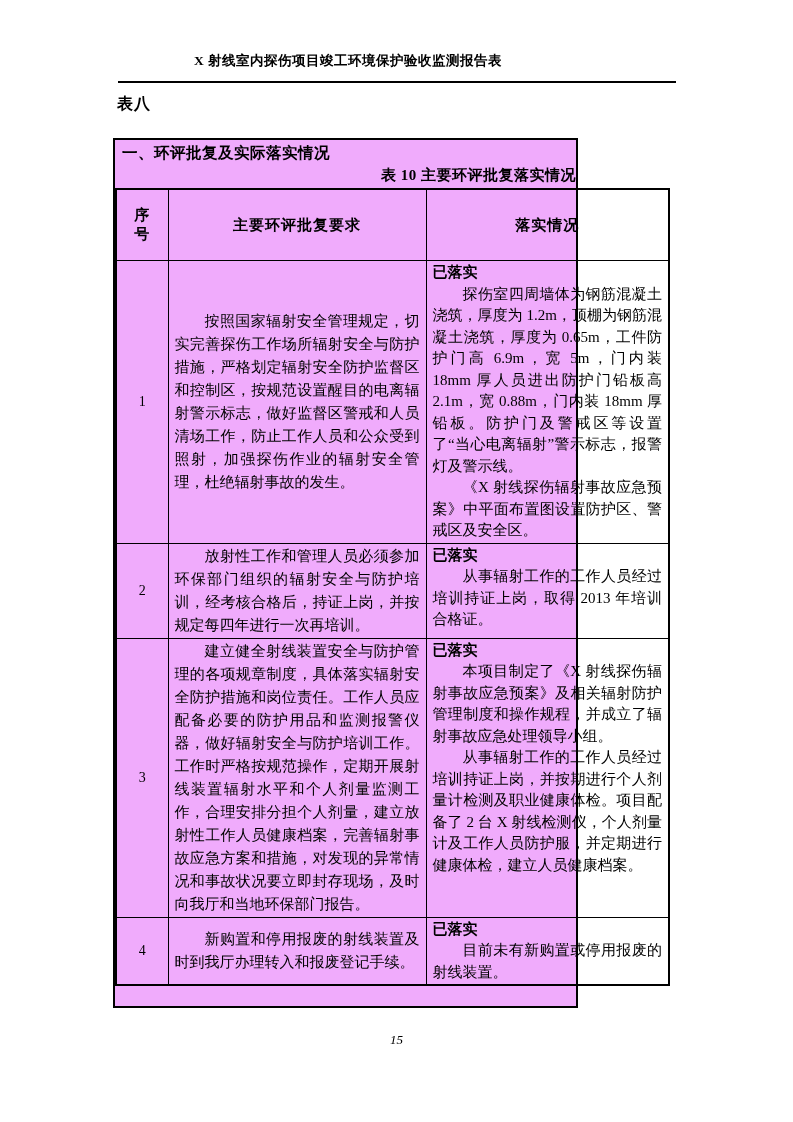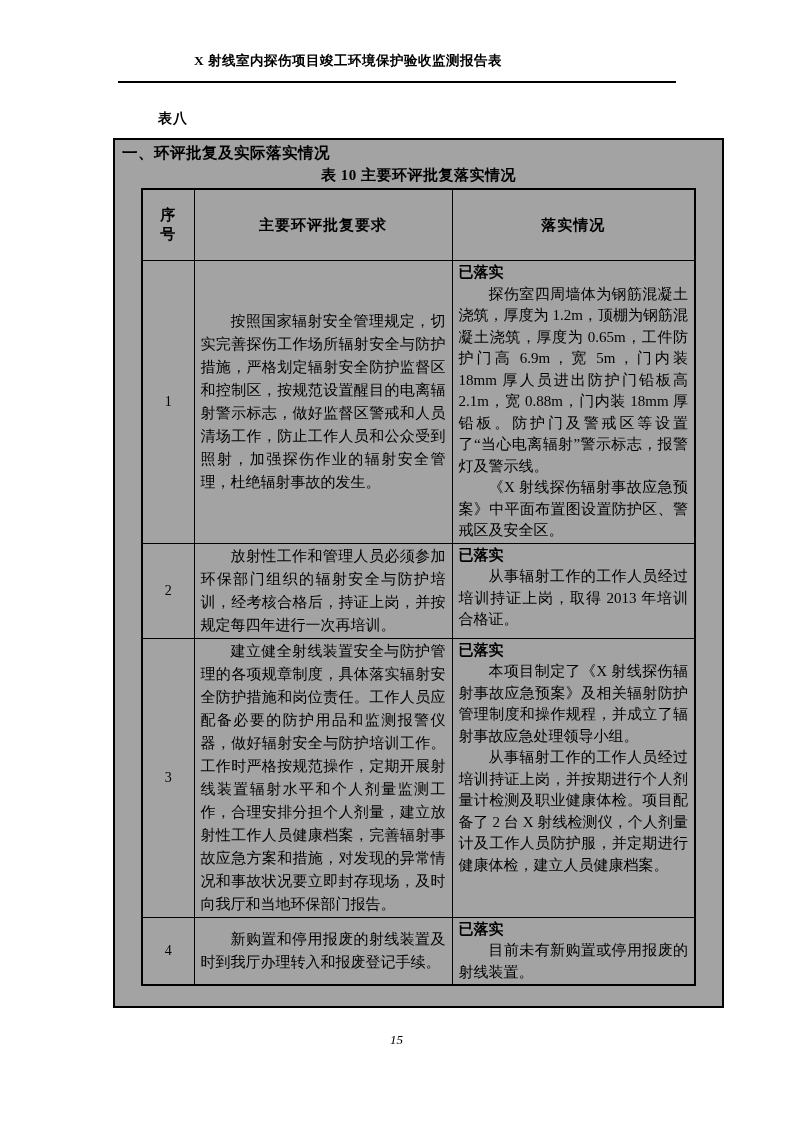--- a/index.html
+++ b/index.html
@@ -13,33 +13,33 @@
   .doc-header {
     position: absolute; top: 52px; left: 0; width: 696px;
     text-align: center; font-weight: bold; font-size: 13.5px;
     letter-spacing: 0.5px;
   }
   .header-rule {
     position: absolute; top: 81px; left: 118px; width: 558px; height: 2px;
     background: #000;
   }
   .table-label {
-    position: absolute; top: 110px; left: 117px;
-    font-weight: bold; font-size: 14px; letter-spacing: 1px; margin-left: 41px;
+    position: absolute; top: 94px; left: 117px;
+    font-weight: bold; font-size: 16px; letter-spacing: 1px;
   }
   .outer-box {
-    position: absolute; top: 138px; left: 113px; width: 611px; height: 870px;
-    border: 2px solid #000; background: #a3a3a3;
+    position: absolute; top: 138px; left: 113px; width: 465px; height: 870px;
+    border: 2px solid #000; background: #f0abfc;
   }
   .section-title {
     margin: 3px 0 0 7px;
     font-weight: bold; font-size: 15.5px; letter-spacing: 0.5px;
   }
   .table-caption {
-    margin-top: 2px; text-align: center;
+    margin-top: 2px; text-align: right;
     font-weight: bold; font-size: 15px; letter-spacing: 0.5px;
   }
   table.approval-table {
     margin: 3px auto 0 auto;
     border-collapse: collapse; table-layout: fixed;
     width: 553px;
     border: 2px solid #000;
   }
   .approval-table th, .approval-table td {
     border: 1px solid #000;

